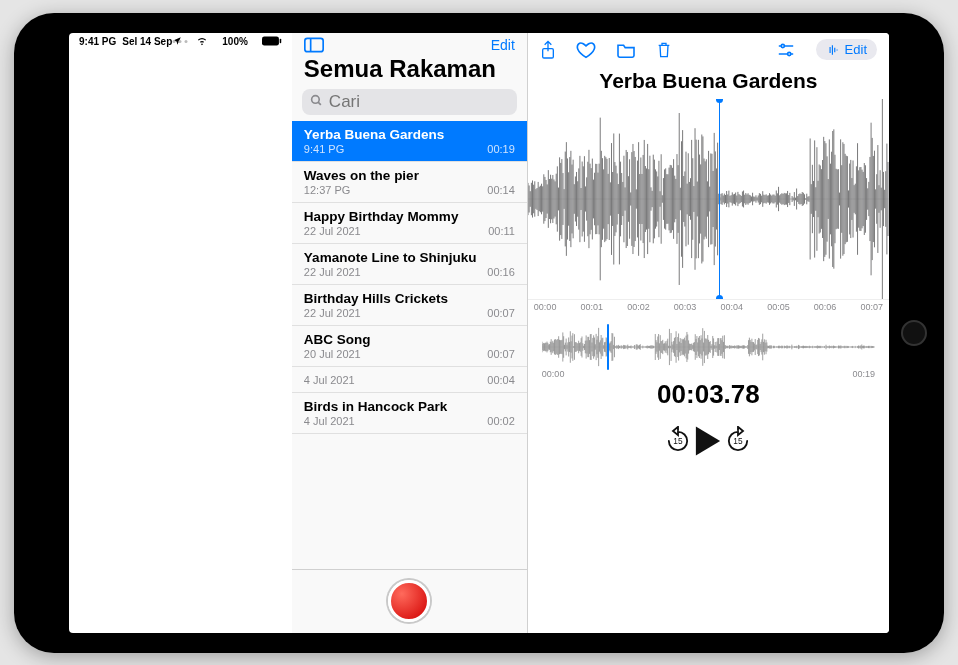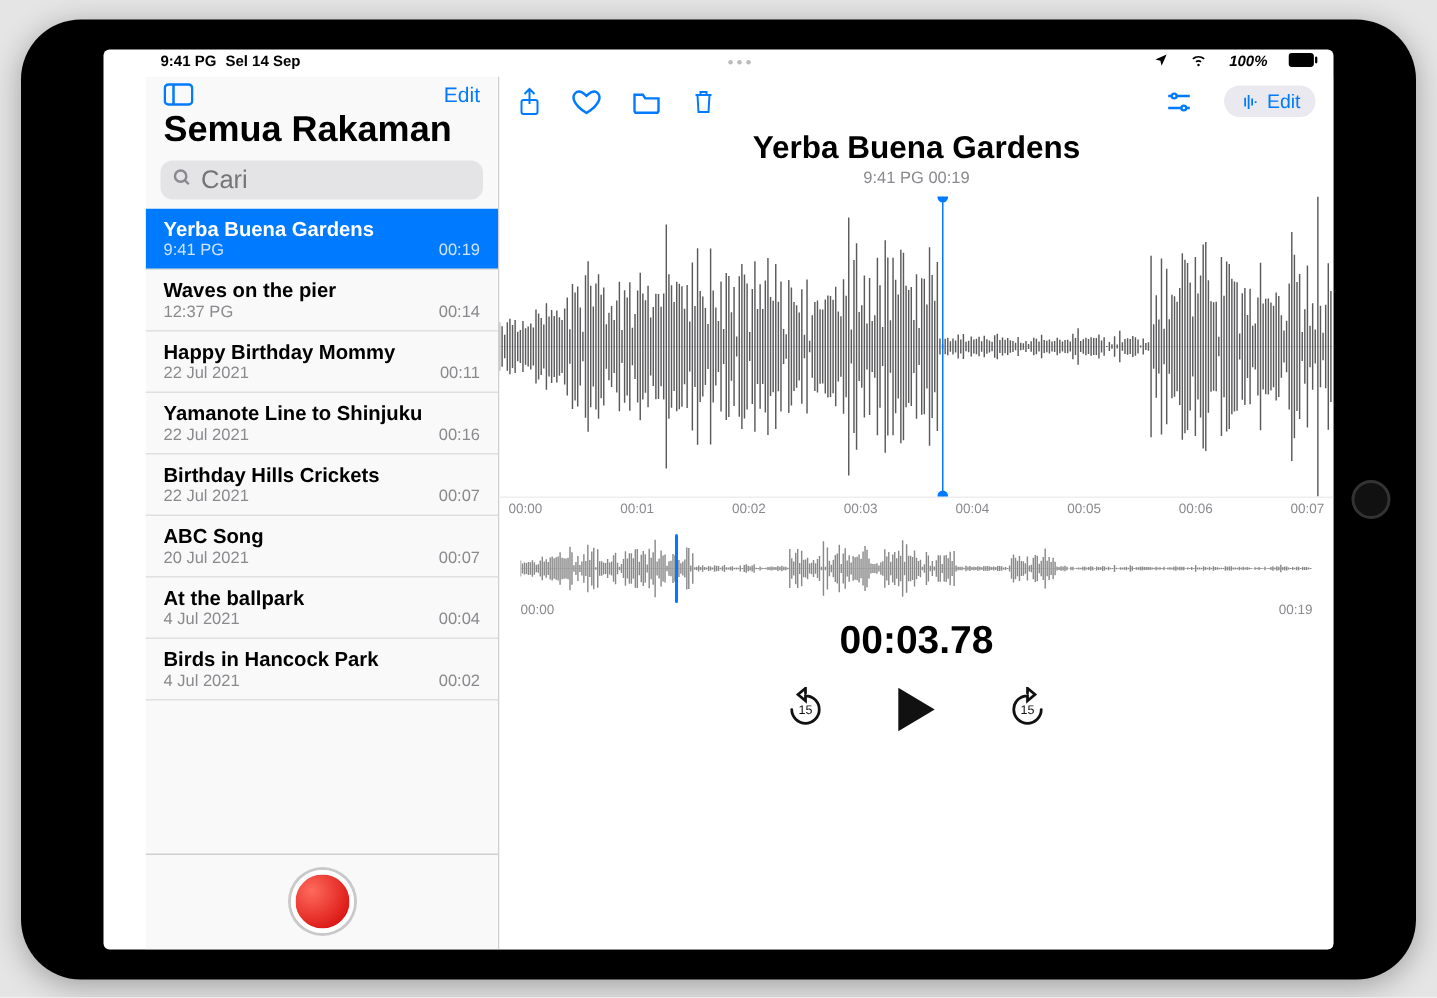--- a/index.html
+++ b/index.html
@@ -32,36 +32,35 @@
   border-radius: 50%;
   background: #111;
 }
 .screen {
   width: 100%;
   height: 100%;
   background: #fff;
   border-radius: 4px;
   overflow: hidden;
   display: flex;
-  flex-direction: column;
-  padding-left: 28px;
+  flex-direction: row;
 }
 .statusbar {
   height: 18px;
   display: flex;
   align-items: center;
   justify-content: space-between;
   padding: 0 10px;
   font-size: 10px;
   font-weight: 600;
   color: #000;
   position: relative;
 }
 .statusbar .left { display:flex; gap:6px; align-items:center;}
-.statusbar .right { display:flex; gap:14px; align-items:center;font-style:italic;}
+.statusbar .right { display:flex; gap:14px; align-items:center;}
 .statusbar .center {
   position:absolute;
   left:50%;
   transform:translateX(-50%);
   display:flex;
   gap:3px;
 }
 .statusbar .dot{width:3px;height:3px;border-radius:50%;background:#bbb;}
 .content { flex:1; display:flex; overflow:hidden;}
 .sidebar {
@@ -158,21 +157,21 @@
 .wave-scrub svg{width:100%;height:100%;}
 .scrub-labels{
   display:flex;justify-content:space-between;
   font-size:9px;color:#8a8a8e;padding:0 14px;margin-top:2px;
 }
 .timer{
   text-align:center;font-size:26px;font-weight:600;
   font-variant-numeric:tabular-nums;
 }
 .controls{
-  display:flex;justify-content:center;align-items:center;gap:44px;
+  display:flex;justify-content:center;align-items:center;
   margin-top:14px;
 }
 .skip,.play{cursor:pointer;color:#111;}
 .playhead-main{
   position:absolute;top:0;bottom:0;left:53%;
   width:1px;background:#007aff;
 }
 .playhead-main::before,.playhead-main::after{
   content:"";position:absolute;left:-3px;width:7px;height:7px;
   background:#007aff;border-radius:50%;
@@ -288,21 +287,20 @@
               </div>
             </div>
             <div class="item">
               <div class="row1">ABC Song</div>
               <div class="row2">
                 <span>20 Jul 2021</span>
                 <span>00:07</span>
               </div>
             </div>
             <div class="item">
-              <div class="row1">At the ballpark</div>
               <div class="row2">
                 <span>4 Jul 2021</span>
                 <span>00:04</span>
               </div>
             </div>
             <div class="item">
               <div class="row1">Birds in Hancock Park</div>
               <div class="row2">
                 <span>4 Jul 2021</span>
                 <span>00:02</span>
@@ -357,21 +355,20 @@
                   <line x1="15" y1="6" x2="15" y2="14"></line>
                   <line x1="19" y1="9" x2="19" y2="11"></line>
                 </svg>
               <span>Edit</span>
             </span>
           </div>
         </div>
 
         <div class="title-block">
           <h2>Yerba Buena Gardens</h2>
-          <div class="sub">9:41 PG  00:19</div>
         </div>
 
         <div class="wave-main">
           <svg viewBox="0 0 580 200" preserveAspectRatio="none" id="wave-main-svg">
               <line x1="0" y1="100" x2="580" y2="100" stroke="#ccc" stroke-width="0.5"></line>
               <line x1="0" y1="83.90160429526749" x2="0" y2="116.09839570473251" stroke="#5a5a5c" stroke-width="1"></line>
               <line x1="1.8125" y1="86.4809799382716" x2="1.8125" y2="113.5190200617284" stroke="#5a5a5c" stroke-width="1"></line>
               <line x1="3.625" y1="92.18041248713992" x2="3.625" y2="107.81958751286008" stroke="#5a5a5c" stroke-width="1"></line>
               <line x1="5.4375" y1="83.7720373585391" x2="5.4375" y2="116.2279626414609" stroke="#5a5a5c" stroke-width="1"></line>
               <line x1="7.25" y1="81.4654899691358" x2="7.25" y2="118.5345100308642" stroke="#5a5a5c" stroke-width="1"></line>

